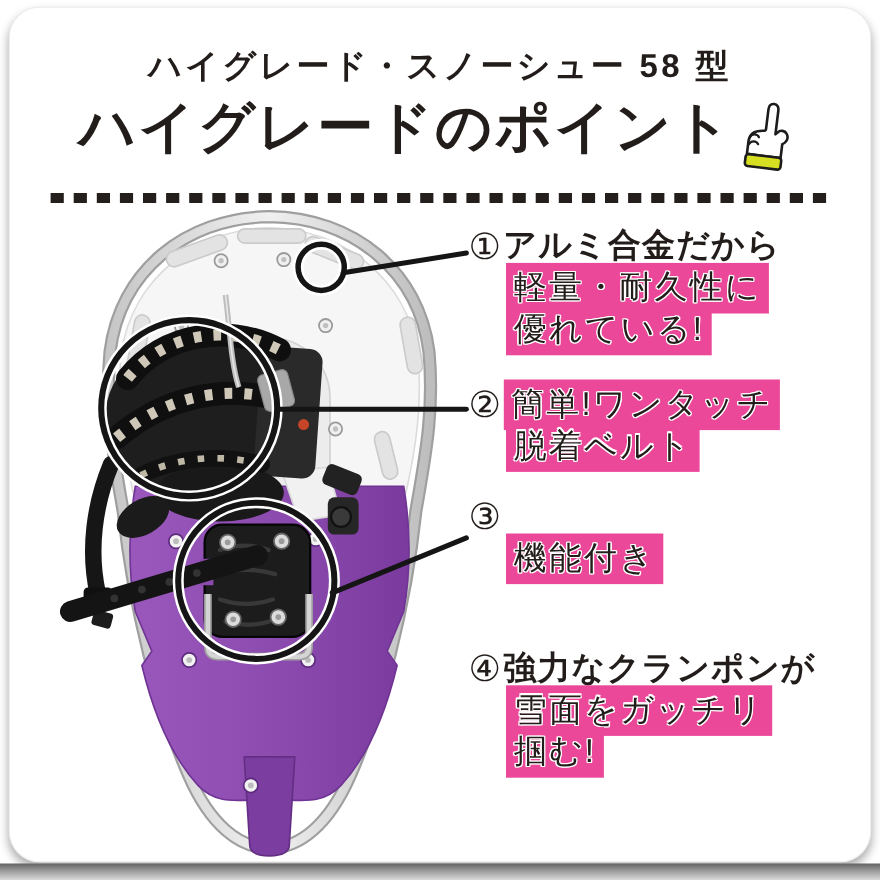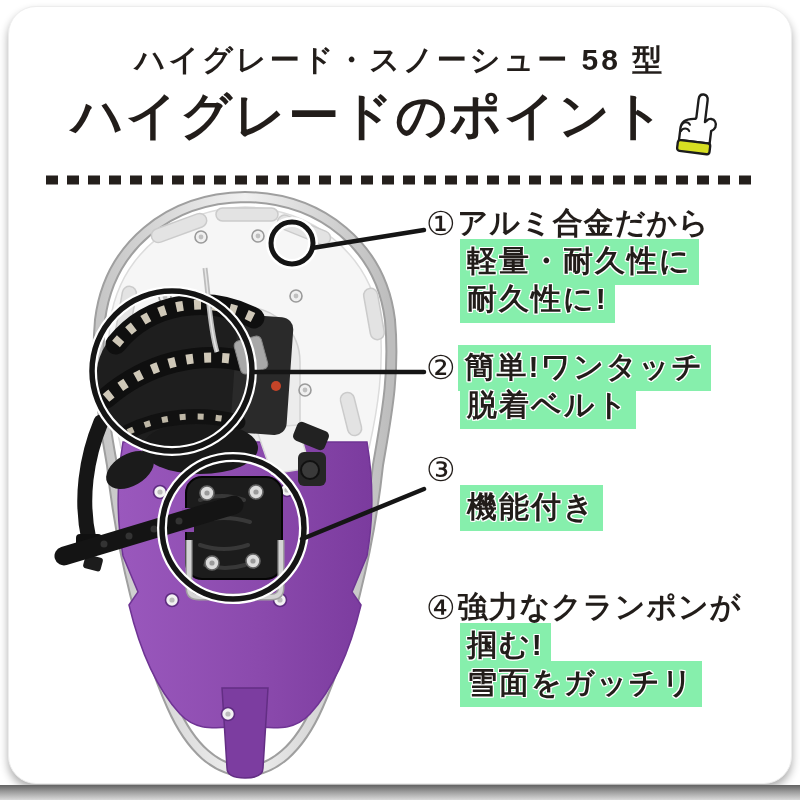--- a/index.html
+++ b/index.html
@@ -15,21 +15,21 @@
   .title-row{display:flex;justify-content:center;align-items:flex-start;margin-top:4px;}
   .title{font-size:51px;font-weight:900;letter-spacing:2px;line-height:62px;}
   .hand{width:58px;height:72px;margin-left:4px;margin-top:4px;}
   .divider{display:block;margin:14px auto 0;}
   
   .fig{position:absolute;left:0;top:0;z-index:2;pointer-events:none;}
   
   .point{position:absolute;left:426px;z-index:3;color:#221d1a;white-space:nowrap;}
   .pline{display:flex;align-items:center;height:37px;margin-bottom:1px;font-size:30px;font-weight:700;letter-spacing:1px;}
   .num{font-size:33px;font-weight:500;letter-spacing:0;margin-right:2px;}
-  .hl{background:#86efac;padding:2px 7px 3px;font-weight:700;letter-spacing:2px;
+  .hl{background:#ec4899;padding:2px 7px 3px;font-weight:400;letter-spacing:2px;
      text-shadow:1px 1px 0 #fff,-1px -1px 0 #fff,1px -1px 0 #fff,-1px 1px 0 #fff,
                  1px 0 0 #fff,-1px 0 0 #fff,0 1px 0 #fff,0 -1px 0 #fff;}
   .indent{margin-left:34px;}
 </style>
 </head>
 <body>
 
 <div class="stage">
   <div class="card"></div>
   <div class="floor"></div>
@@ -190,21 +190,21 @@
 
   <div class="point" style="top:205px">
     <div class="pline">
       <span class="num">①</span>
       <span>アルミ合金だから</span>
     </div>
     <div class="pline indent">
         <span class="hl">軽量・耐久性に</span>
       </div>
     <div class="pline indent">
-        <span class="hl">耐久性に!</span>
+        <span class="hl">優れている!</span>
       </div>
   </div>
 
   <div class="point" style="top:349px">
     <div class="pline">
       <span class="num">②</span>
       <span class="hl">簡単!ワンタッチ</span>
     </div>
     <div class="pline indent">
         <span class="hl">脱着ベルト</span>
@@ -219,19 +219,19 @@
         <span class="hl">機能付き</span>
       </div>
   </div>
 
   <div class="point" style="top:589px">
     <div class="pline">
       <span class="num">④</span>
       <span>強力なクランポンが</span>
     </div>
     <div class="pline indent">
+        <span class="hl">雪面をガッチリ</span>
+      </div>
+    <div class="pline indent">
         <span class="hl">掴む!</span>
       </div>
-    <div class="pline indent">
-        <span class="hl">雪面をガッチリ</span>
-      </div>
   </div>
 </div>
 
 </body></html>

